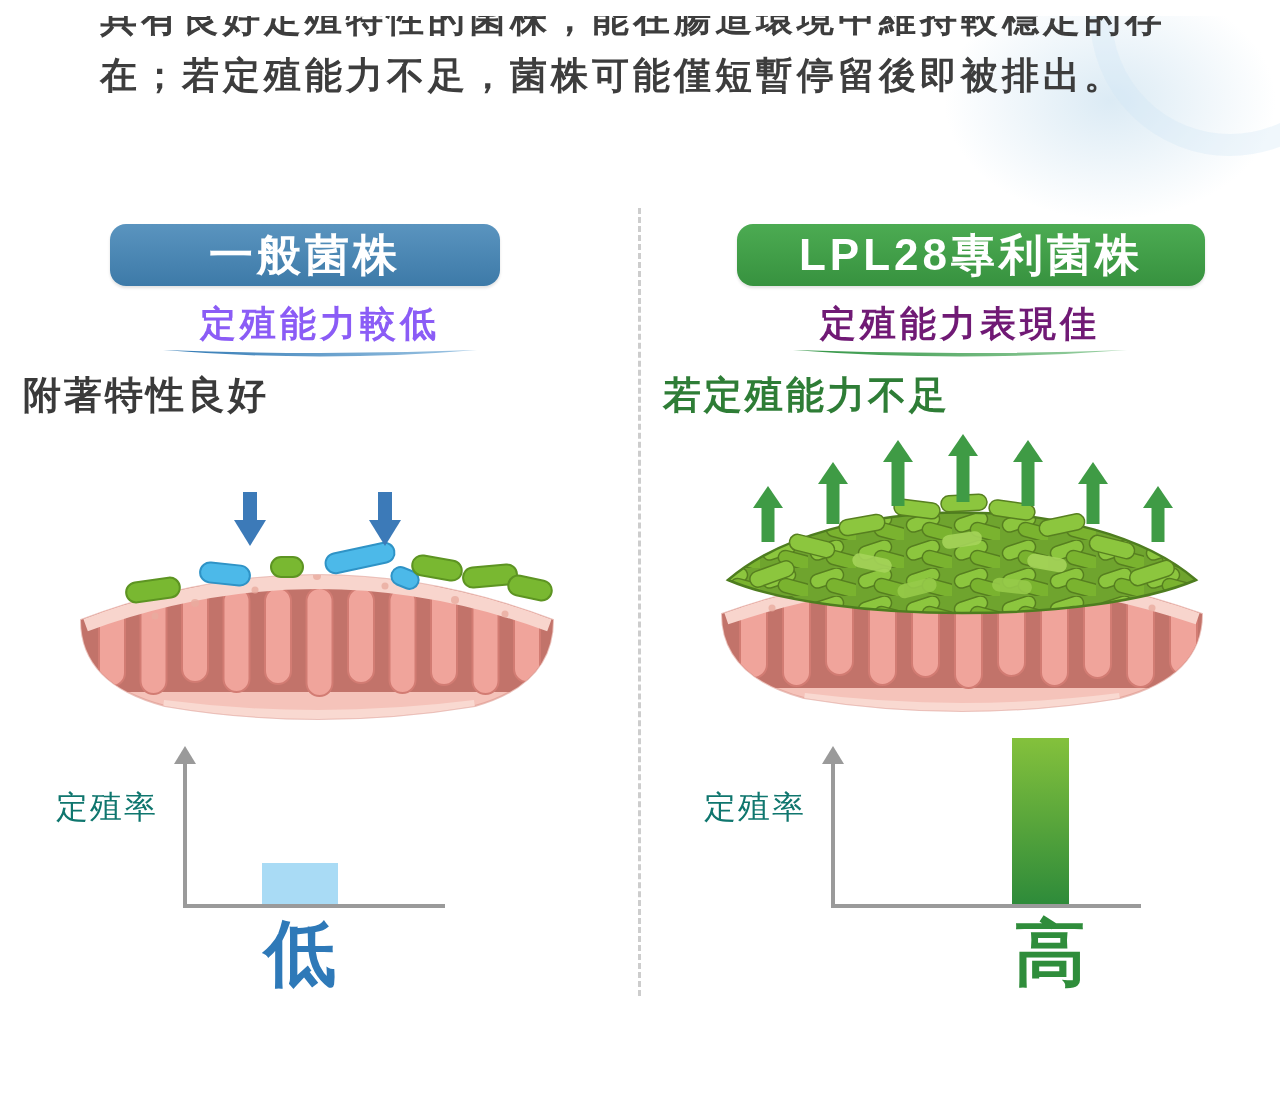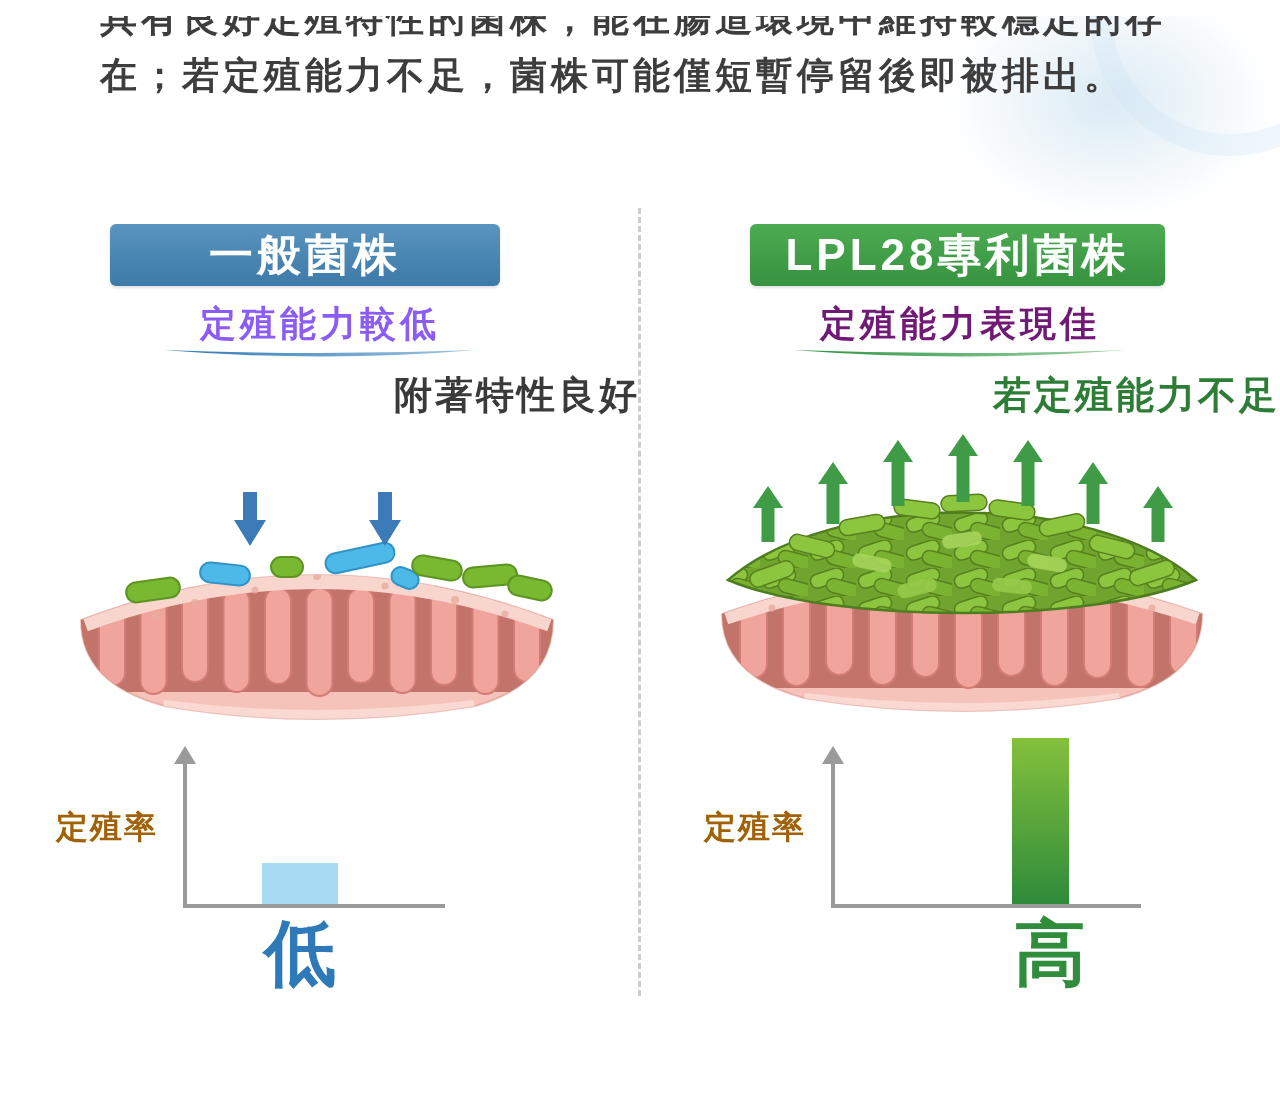--- a/index.html
+++ b/index.html
@@ -20,48 +20,48 @@
 
   
   .divider { position:absolute; left:638px; top:192px; height:788px; width:0;
              border-left:3px dashed #cdcdcd; }
 
   
   .col { position:absolute; top:190px; width:640px; height:800px; }
   .col-left { left:0; }
   .col-right { left:640px; }
 
-  .badge { position:absolute; top:18px; height:62px; border-radius:6px;
+  .badge { position:absolute; top:18px; height:62px; border-radius:16px;
            display:flex; align-items:center; justify-content:center;
            color:#ffffff; font-size:44px; font-weight:800; letter-spacing:4px;
            box-shadow:0 2px 3px rgba(0,0,0,.12); }
   .badge-blue  { left:110px; width:390px; background:linear-gradient(180deg,#5a94bf,#3d7aa8); }
-  .badge-green { left:110px;  width:415px; background:linear-gradient(180deg,#4cab52,#37923f); }
+  .badge-green { left:97px;  width:468px; background:linear-gradient(180deg,#4cab52,#37923f); }
 
   .subtitle { position:absolute; top:94px; width:100%; text-align:center;
               font-size:36px; font-weight:800; letter-spacing:4px; }
   .subtitle.blue  { color:#8b5cf6; }
   .subtitle.green { color:#701a75; }
 
   .swoosh { position:absolute; top:140px; }
   .swoosh-left  { left:160px; }
   .swoosh-right { left:150px; }
 
-  .desc { position:absolute; top:164px; width:100%; text-align:right;
-          font-size:38px; font-weight:700; letter-spacing:3px; }
+  .desc { position:absolute; top:164px; width:100%; text-align:left;
+          font-size:38px; font-weight:700; letter-spacing:3px;padding-left:23px; }
   .desc-dark  { color:#3a3a3a; }
   .desc-green { color:#2e7d36; }
 
   .illus { position:absolute; }
   .illus-left  { left:75px;  top:262px; width:485px; height:262px; }
   .illus-right { left:72px;  top:222px; width:500px; height:296px; }
 
   
-  .axis-label { position:absolute; top:600px; font-size:32px; font-weight:700;
-                letter-spacing:2px; color:#a16207; }
+  .axis-label { position:absolute; top:580px; font-size:32px; font-weight:400;
+                letter-spacing:2px; color:#0f766e; }
   .axis-label-l { left:56px; }
   .axis-label-r { left:64px; }
   .yaxis { position:absolute; top:556px; width:4px; height:142px; background:#9a9a9a; }
   .yaxis-l { left:183px; } .yaxis-r { left:191px; }
   .yaxis-arrow { position:absolute; top:540px; width:0; height:0;
                  border-left:11px solid transparent; border-right:11px solid transparent;
                  border-bottom:18px solid #9a9a9a; }
   .yaxis-arrow-l { left:174px; } .yaxis-arrow-r { left:182px; }
   .xaxis { position:absolute; top:698px; height:4px; background:#9a9a9a; }
   .xaxis-l { left:183px; width:262px; } .xaxis-r { left:191px; width:310px; }

